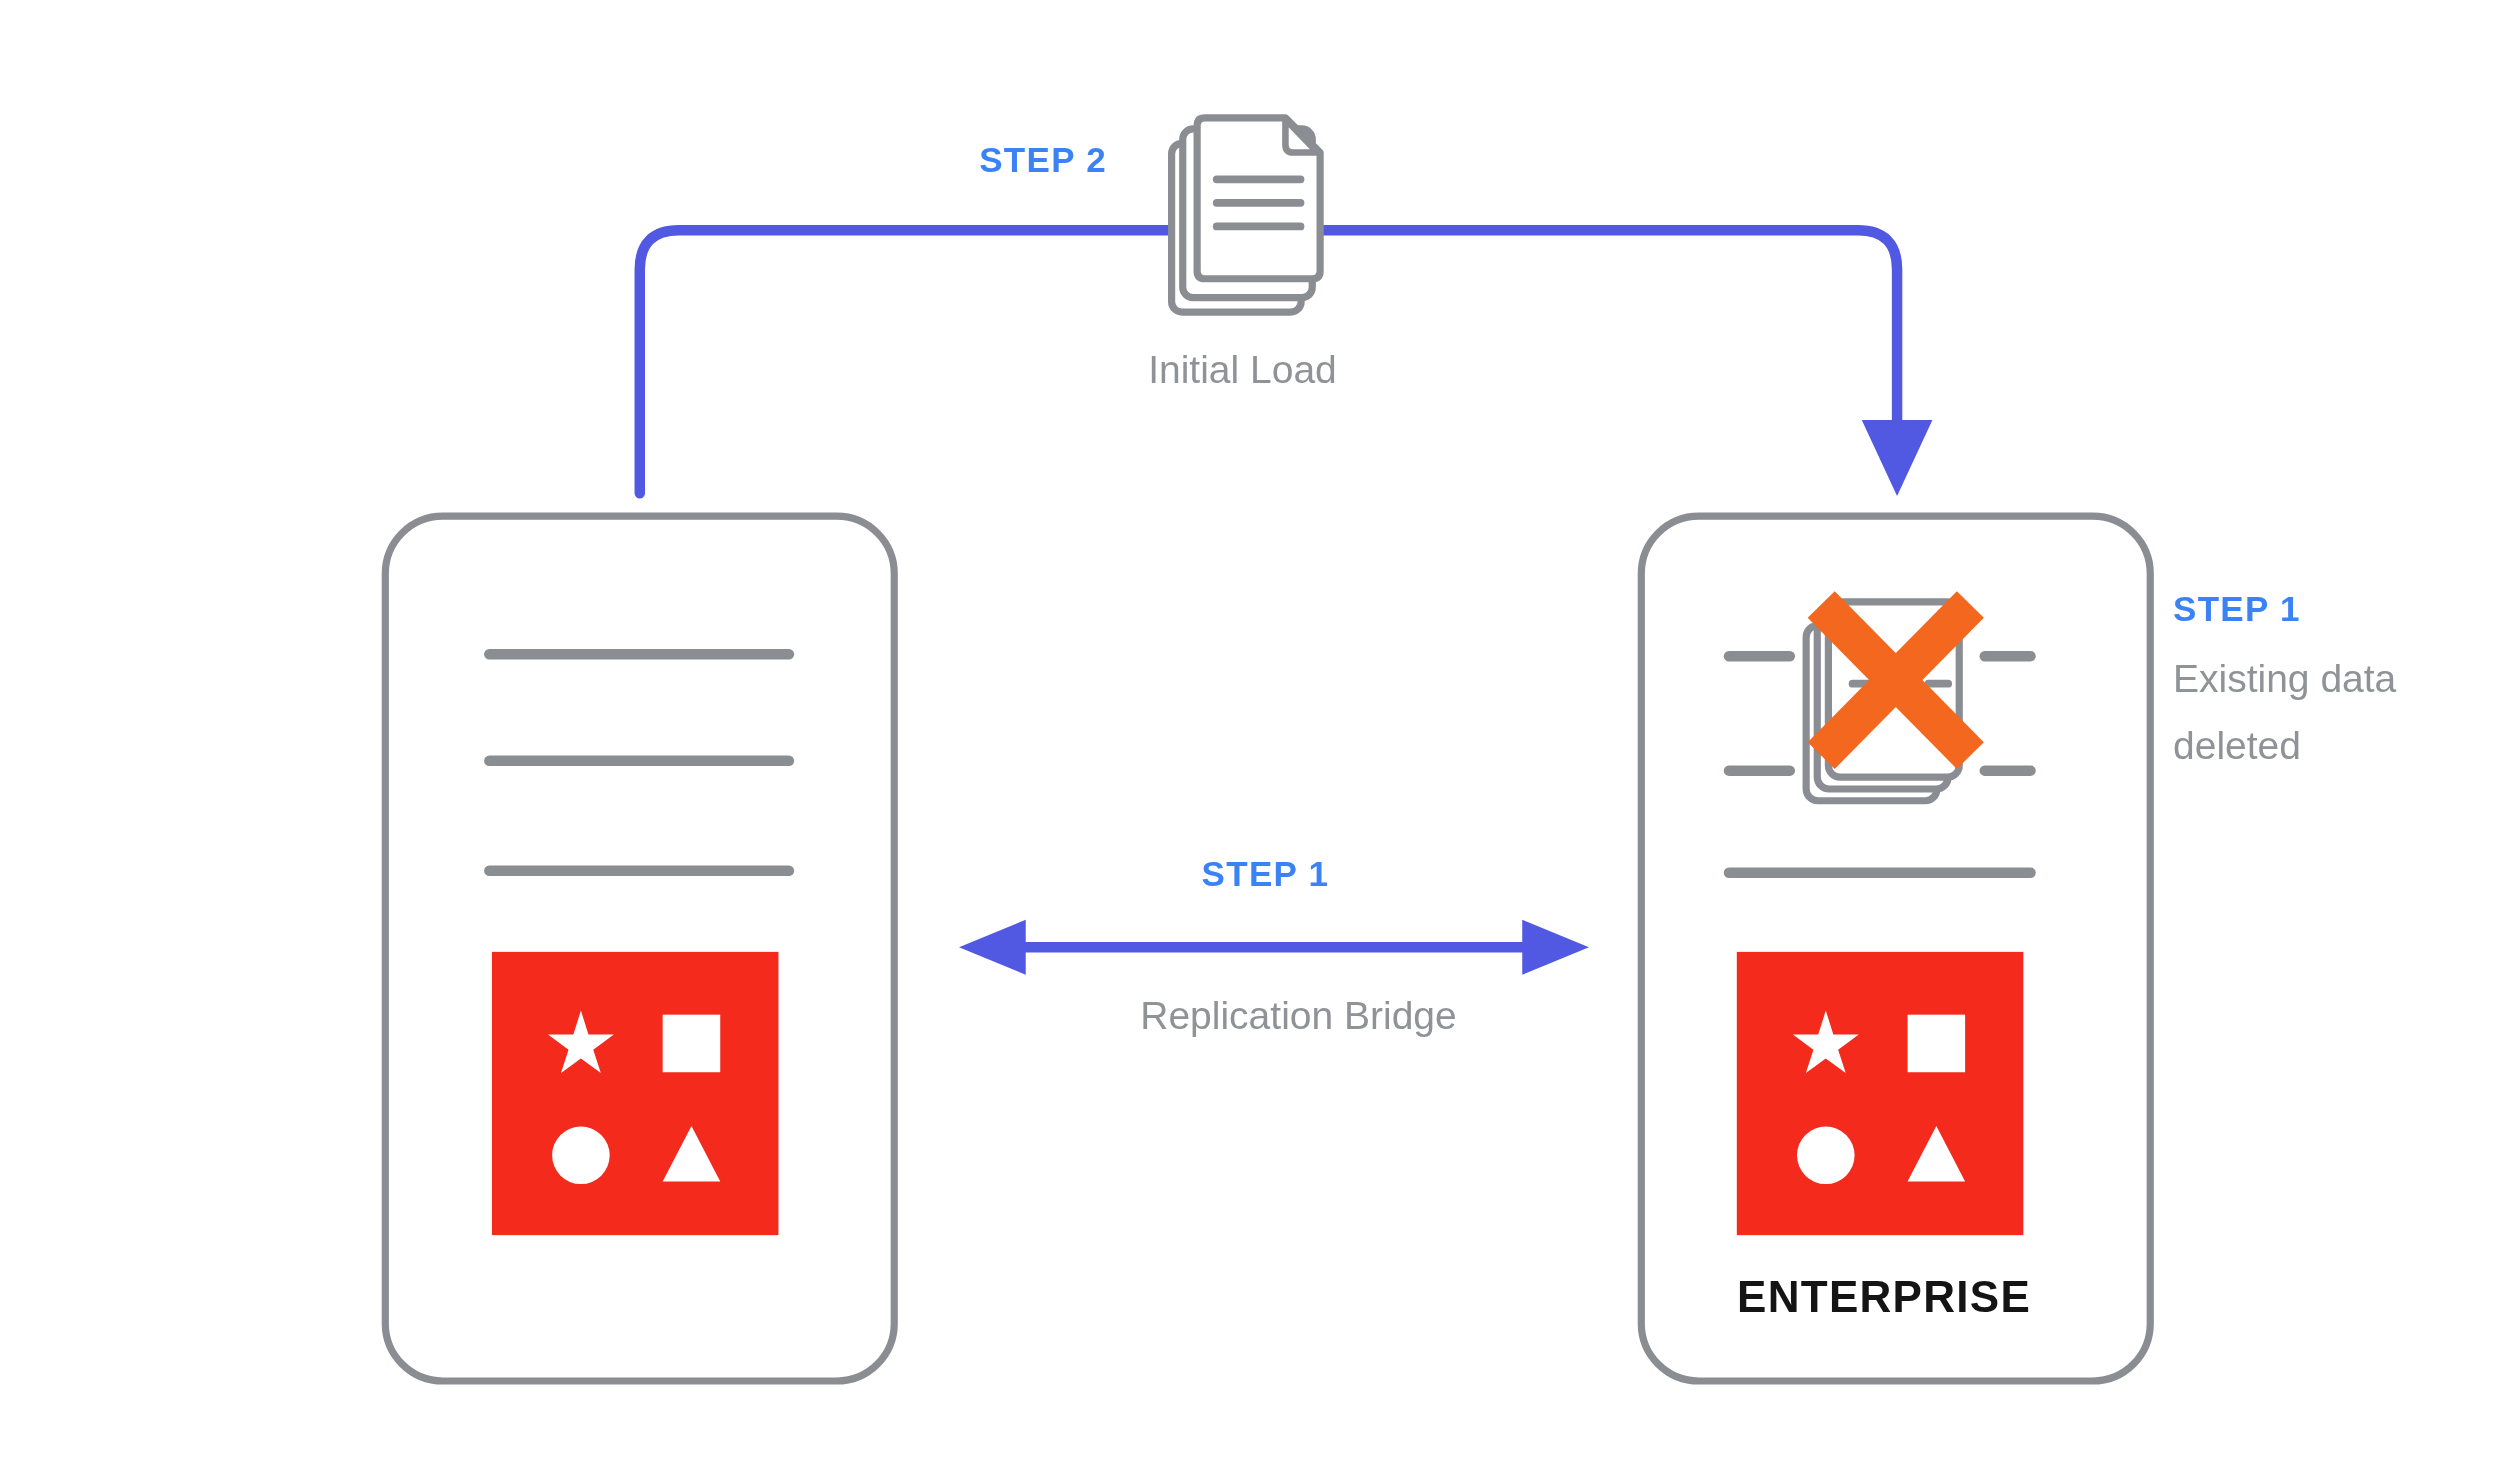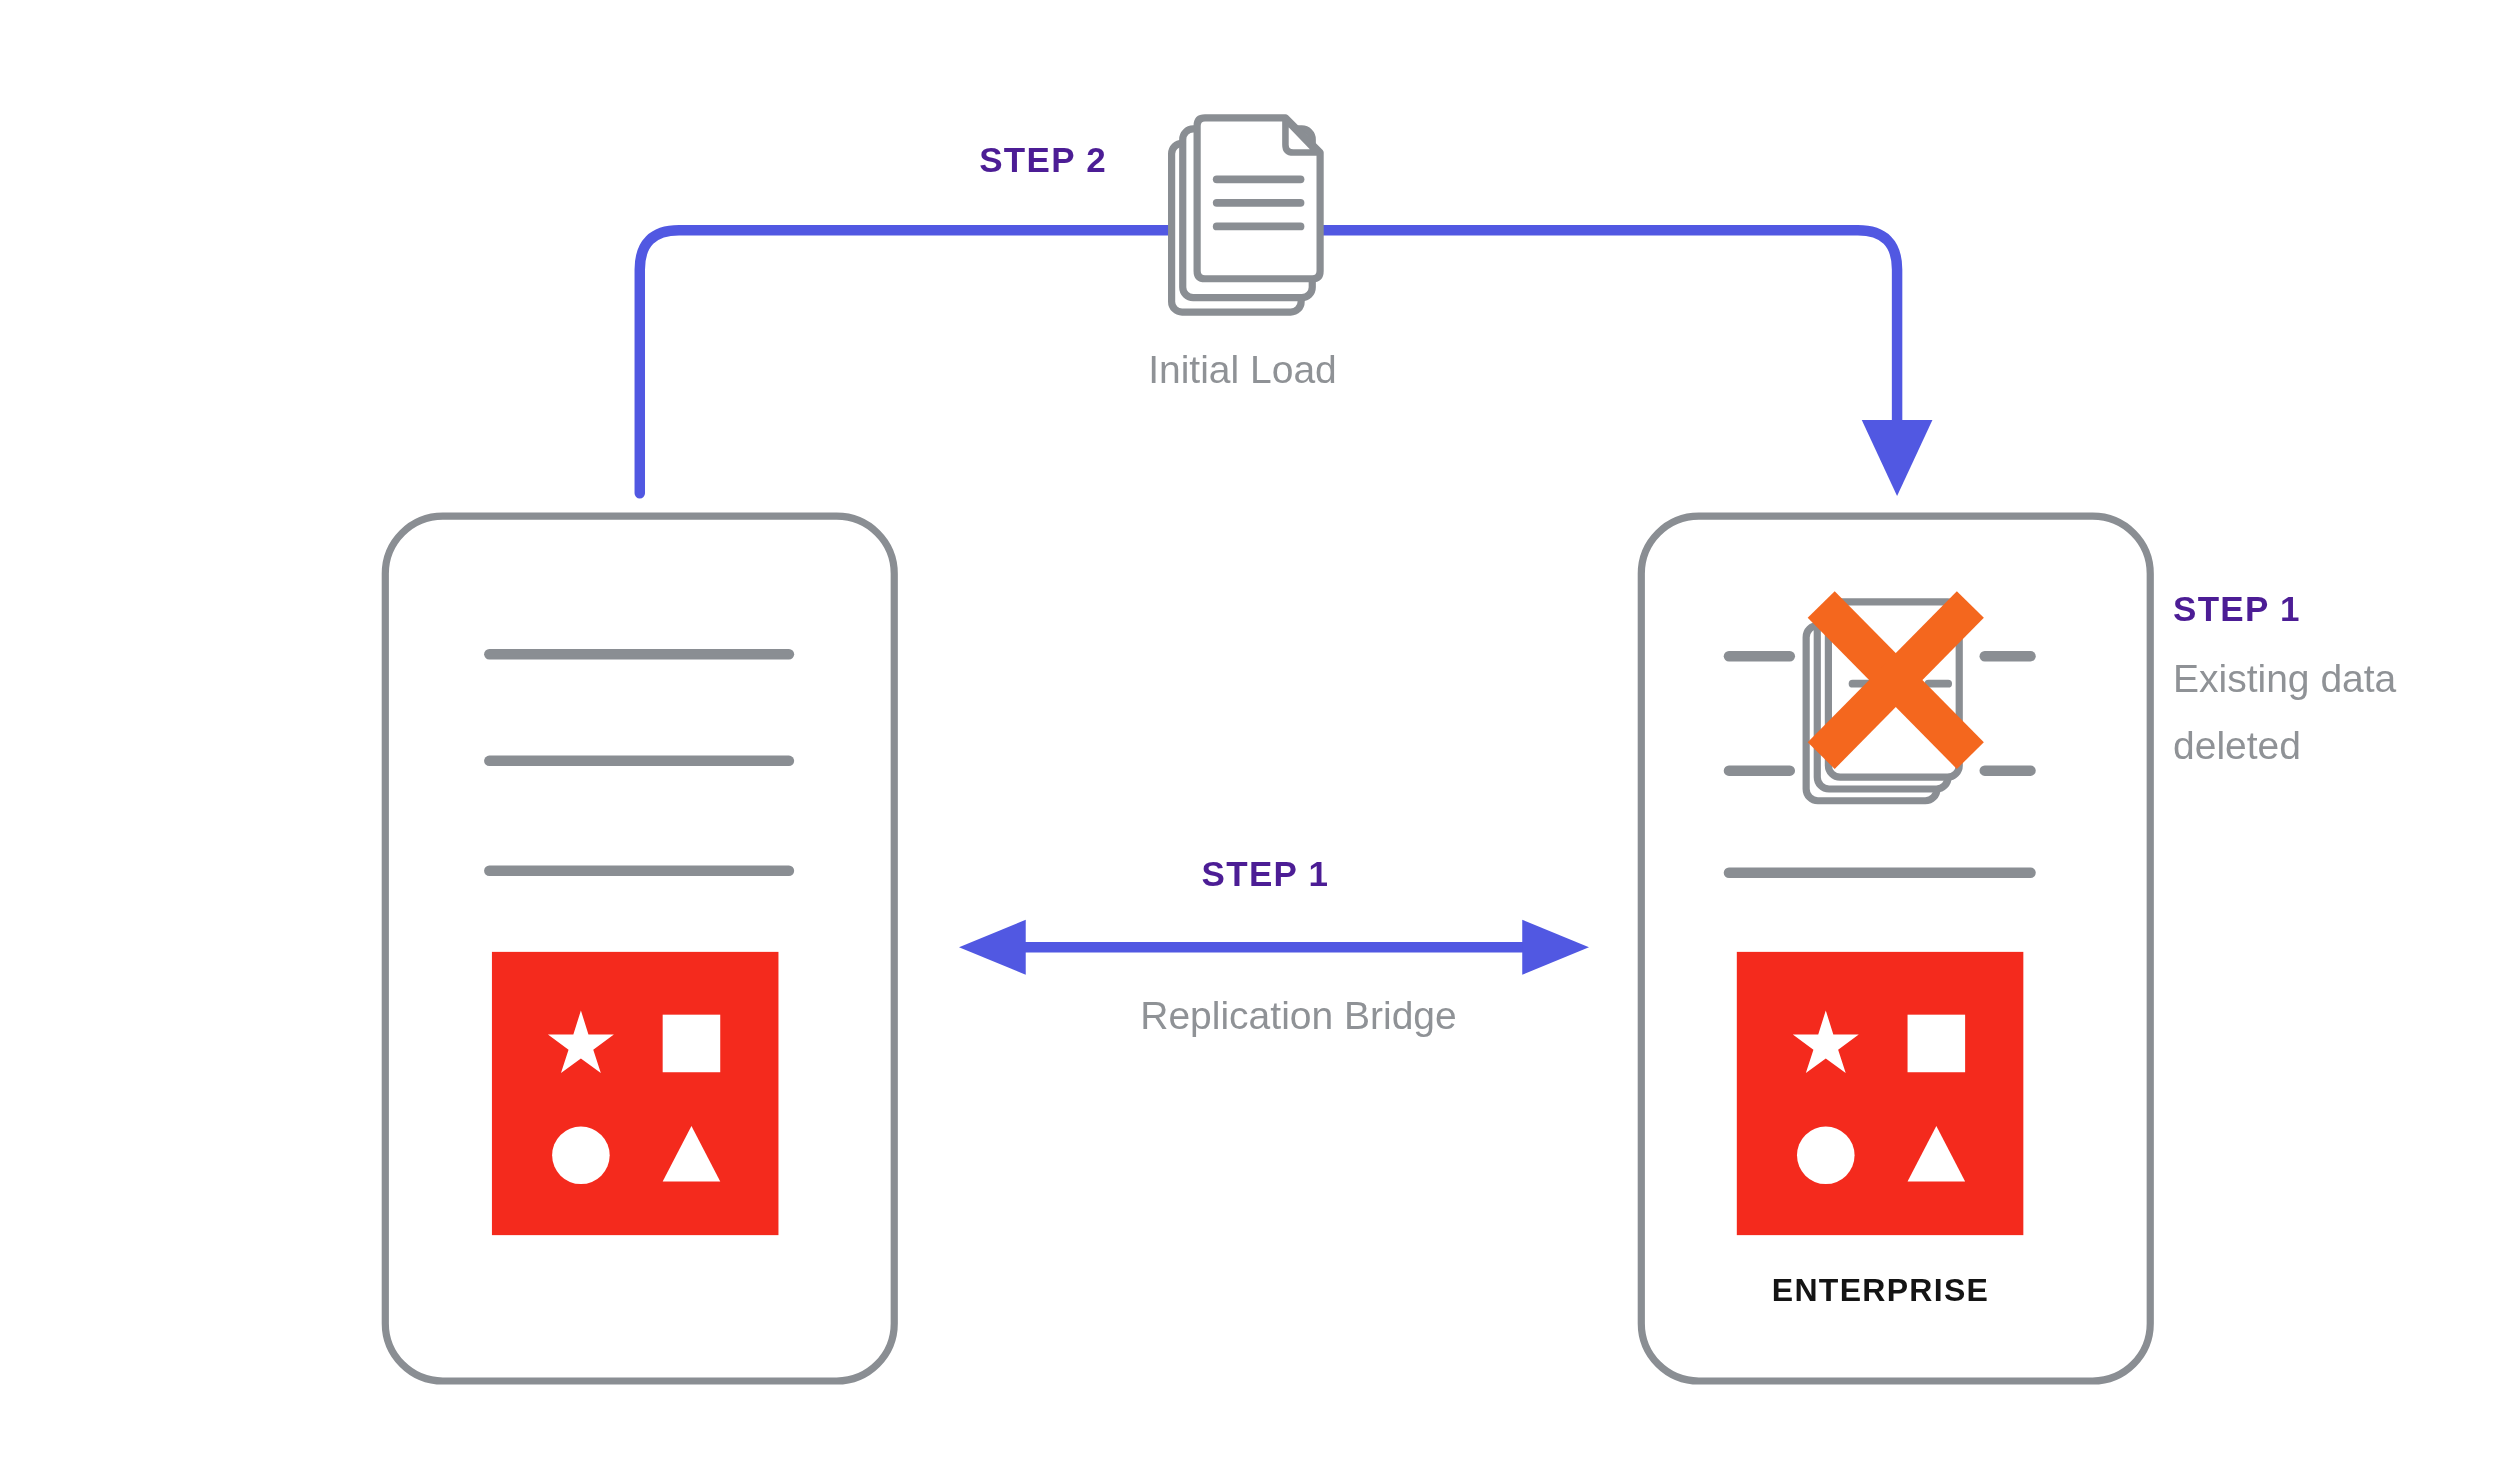--- a/index.html
+++ b/index.html
@@ -24,35 +24,35 @@
     left: 0;
     top: 0;
     width: 2512px;
     height: 1472px;
   }
   .label {
     position: absolute;
     white-space: nowrap;
   }
   .step-label {
-    color: #4c1d95;
+    color: #3b82f6;
     font-weight: bold;
     font-size: 35px;
     letter-spacing: 1.3px;
   }
   .caption {
     color: #8f9296;
     font-size: 39px;
     font-weight: normal;
     text-align: center;
   }
   .enterprise-badge {
     color: #141414;
     font-weight: bold;
-    font-size: 32px;
+    font-size: 44px;
     letter-spacing: 1.3px;
   }
   .align-right  { text-align: right; }
   .align-center { text-align: center; }
 </style>
 </head>
 <body>
 
 <div class="canvas">
 

